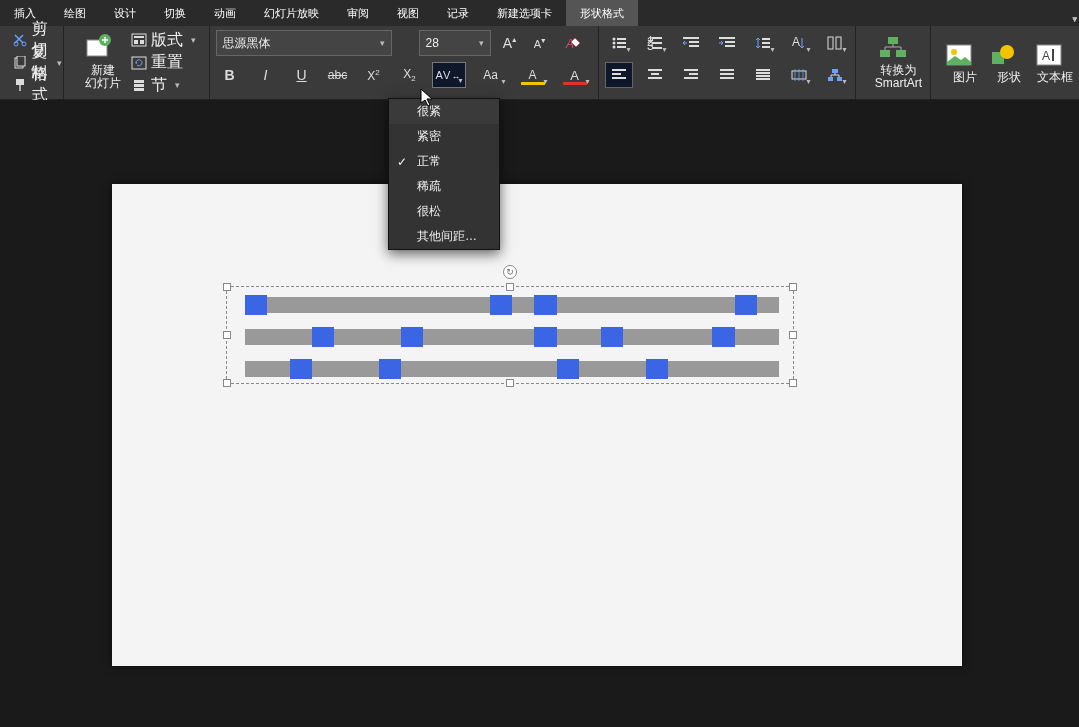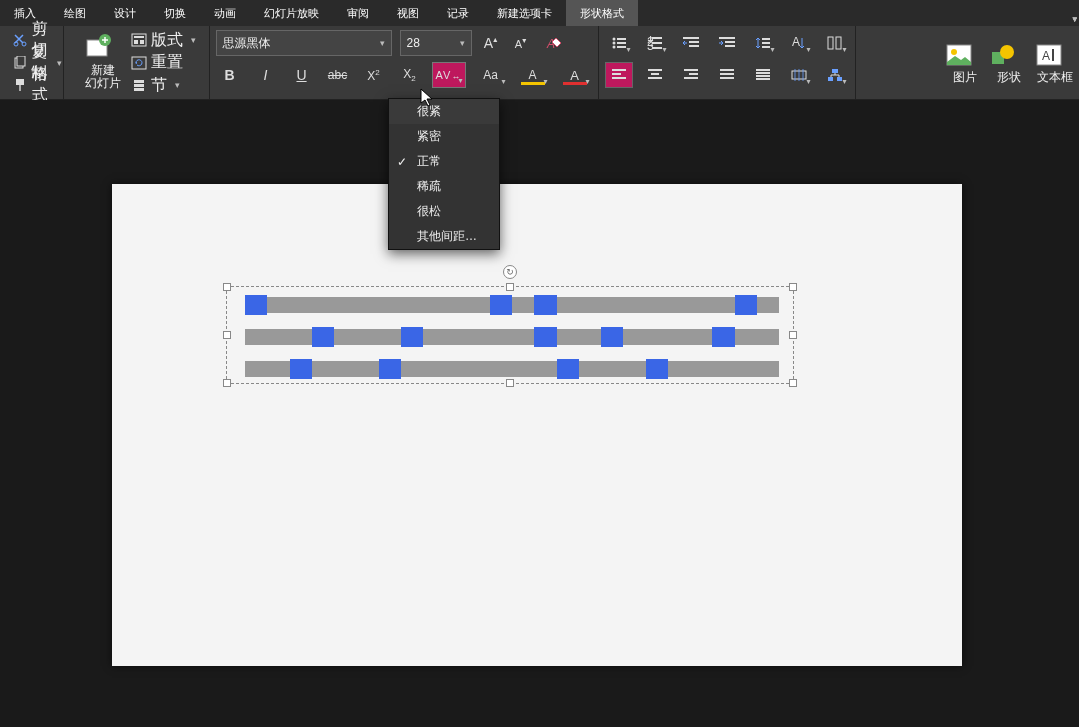--- a/index.html
+++ b/index.html
@@ -23,21 +23,21 @@
   
   .row { display:flex; align-items:center; gap:8px;}
   
   .dropdown-box { height:26px; background:#444; border:1px solid #666; display:flex; align-items:center; padding:0 6px; color:#eee;}
   .dropdown-caret { margin-left:4px; font-size:9px; color:#bbb;}
   
   .tbtn { width:28px; height:26px; display:flex; align-items:center; justify-content:center; color:#ddd; position:relative;}
   .tbtn.wide { width:34px;}
   .tbtn.narrow { width:22px;}
   .tbtn.split::after { content:"▾"; font-size:8px; position:absolute; right:2px; bottom:2px; color:#bbb;}
-  .tbtn.active { background:#be185d; border:1px solid #777;}
+  .tbtn.active { background:#0f172a; border:1px solid #777;}
   .underline-bar { position:absolute; bottom:3px; left:5px; right:5px; height:3px;}
   
   
   .canvas-area { position:absolute; top:100px; left:0; right:0; bottom:0; background:#1a1a1a;}
   .slide { position:absolute; left:112px; top:84px; width:850px; height:482px; background:#f4f4f4; box-shadow:0 0 8px rgba(0,0,0,.6); overflow:visible;}
   
   
   .selbox { position:absolute; left:114px; top:102px; width:568px; height:98px; border:1px dashed #888;}
   .selbox .handle { position:absolute; width:8px; height:8px; background:#fff; border:1px solid #888;}
   .rot { position:absolute; left:50%; top:-22px; transform:translateX(-50%); width:14px; height:14px; border:1px solid #888; border-radius:50%; background:#fff; display:flex;align-items:center;justify-content:center;font-size:9px;color:#666;}
@@ -159,21 +159,21 @@
       </div>
     </div>
   </div>
 
   <div class="rgroup" style="flex-direction:column;gap:6px;">
     <div class="row">
       <div class="dropdown-box" style="width:176px;">
         <span>思源黑体</span>
         <span class="dropdown-caret" style="margin-left:auto;">▾</span>
       </div>
-      <div class="dropdown-box" style="width:72px;">
+      <div class="dropdown-box" style="width:72px;margin-left:19px;">
         <span>28</span>
         <span class="dropdown-caret" style="margin-left:auto;">▾</span>
       </div>
       <div class="tbtn narrow">
           <span style="font-size:14px;">A<span style="font-size:8px;vertical-align:super;">▴</span></span>
         </div>
       <div class="tbtn narrow">
           <span style="font-size:11px;">A<span style="font-size:8px;vertical-align:super;">▾</span></span>
         </div>
       <div class="tbtn">
@@ -355,20 +355,34 @@
               <rect x="5" y="1" width="6" height="4" fill="#6aa0ff"></rect>
               <rect x="1" y="9" width="5" height="4" fill="#6aa0ff"></rect>
               <rect x="10" y="9" width="5" height="4" fill="#6aa0ff"></rect>
               <path d="M8 5 v2 M8 7 h-4 v2 M8 7 h4 v2" stroke="#ddd" fill="none"></path>
             </svg>
           </span>
         </div>
     </div>
   </div>
 
+  <div class="rgroup">
+    <div class="big-btn" style="width:62px;">
+      <div class="big-icon">
+          <svg width="28" height="24">
+            <rect x="9" y="1" width="10" height="7" fill="#5fb05f"></rect>
+            <rect x="1" y="14" width="10" height="7" fill="#5fb05f"></rect>
+            <rect x="17" y="14" width="10" height="7" fill="#5fb05f"></rect>
+            <path d="M14 8 v3 M14 11 h-8 v3 M14 11 h8 v3" stroke="#aaa" fill="none"></path>
+          </svg>
+        </div>
+      <div class="label" style="white-space:pre;">转换为
+SmartArt</div>
+    </div>
+  </div>
 
   <div style="flex:1;"></div>
 
   <div class="rgroup" style="border-right:none;">
     <div class="big-btn" style="width:44px;">
       <div class="big-icon">
           <svg width="26" height="22">
             <rect x="1" y="1" width="24" height="20" fill="#fff" stroke="#888"></rect>
             <circle cx="8" cy="8" r="3" fill="#f4c400"></circle>
             <path d="M1 18 l8 -6 l6 4 l4 -3 l6 5 v3 h-24 z" fill="#5fb05f"></path>

